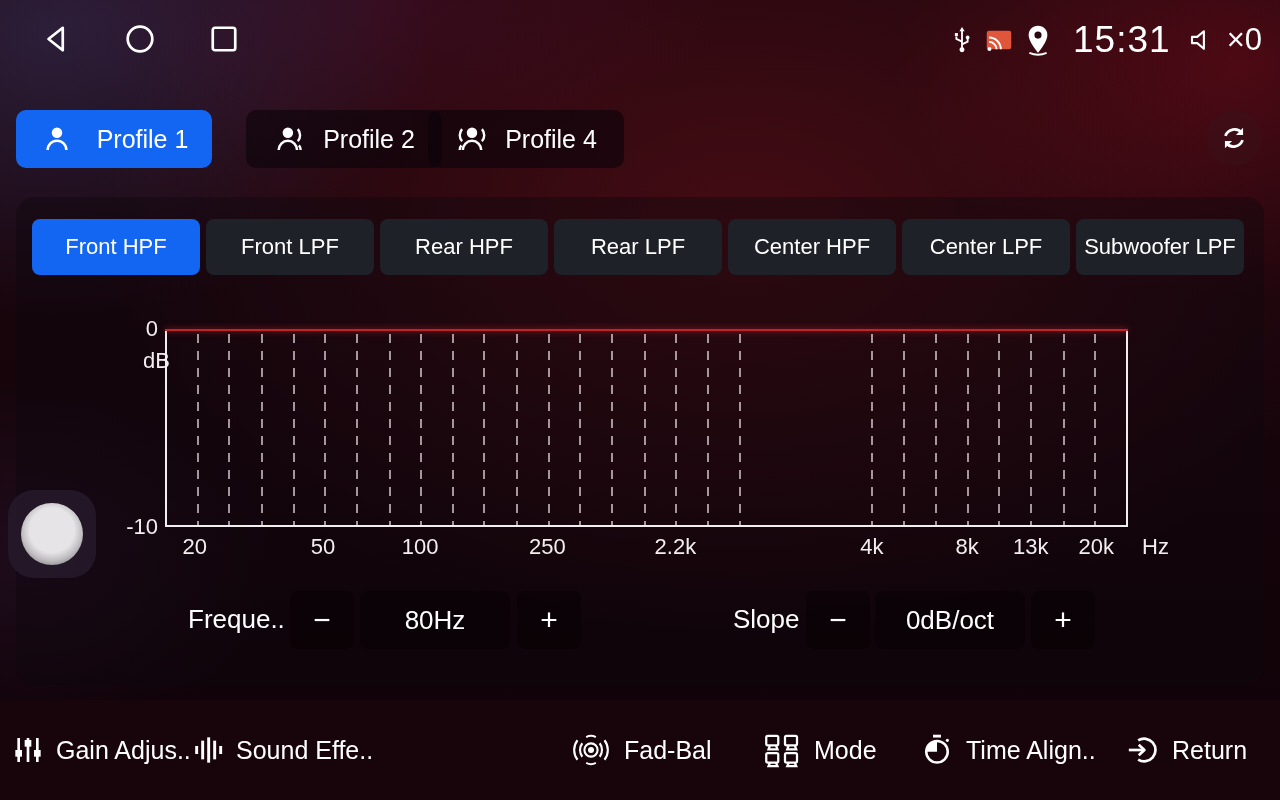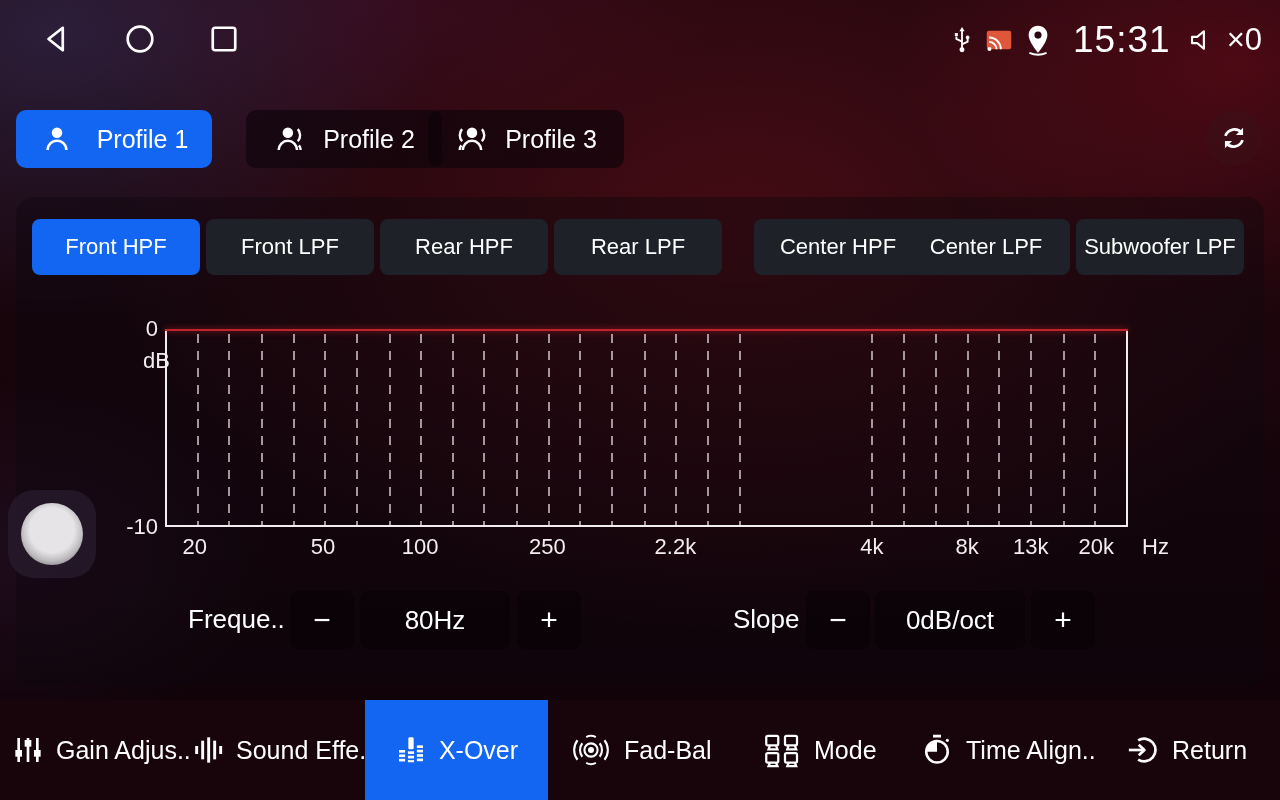--- a/index.html
+++ b/index.html
@@ -38,21 +38,21 @@
 
   
   .panel{ position:absolute; left:16px; top:197px; width:1248px; height:488px;
     border-radius:18px; background:rgba(14,8,14,0.42); }
 
   .filter-tab{ position:absolute; top:22px; height:56px; width:168px; border-radius:8px;
     background:#1e2127; display:flex; align-items:center; justify-content:center;
     font-size:22px; cursor:pointer; white-space:nowrap; }
   .filter-tab.active{ background:var(--accent,#1266f1); }
   .ft0{ left:16px; } .ft1{ left:190px;text-align:center; } .ft2{ left:364px; } .ft3{ left:538px; }
-  .ft4{ left:712px;margin-left:26px; } .ft5{ left:886px; } .ft6{ left:1060px; }
+  .ft4{ left:712px; } .ft5{ left:886px; } .ft6{ left:1060px; }
 
   
   .ylab{ position:absolute; width:50px; text-align:right; font-size:22px; color:#f3edef; }
   .ylab-0{ left:92px; top:119px; }
   .ylab-db{ left:104px; top:151px; }
   .ylab-m10{ left:84px; top:317px; width:58px; }
   .plot{ position:absolute; left:149px; top:133px; width:963px; height:197px;
     border-left:2px solid #f2eef0; border-right:2px solid #f2eef0; border-bottom:2px solid #f2eef0; }
   .curve{ position:absolute; left:-2px; right:-2px; top:-1px; height:2px; background:var(--curve,#c0232a);
     box-shadow:0 0 6px rgba(220,40,50,0.8); }
@@ -148,21 +148,21 @@
   <span class="plabel">Profile 2</span>
 </div>
 <div class="profile-btn p3">
   <svg width="34" height="34" viewBox="0 0 24 24">
     <circle cx="12" cy="7.6" r="3.7" fill="#fff"></circle>
     <path d="M5.5 19.8 a6.5 6.5 0 0 1 13 0" fill="none" stroke="#fff" stroke-width="1.8"></path>
     <path d="M19 5 a6.5 6.5 0 0 1 0 8.6" fill="none" stroke="#fff" stroke-width="1.7"></path>
     <path d="M5 5 a6.5 6.5 0 0 0 0 8.6" fill="none" stroke="#fff" stroke-width="1.7"></path>
     <path d="M4.5 16.5 a5 5 0 0 0 -1.2 3.3" fill="none" stroke="#fff" stroke-width="1.7"></path>
   </svg>
-  <span class="plabel">Profile 3</span>
+  <span class="plabel">Profile 4</span>
 </div>
 <div class="refresh-btn">
   <svg width="32" height="32" viewBox="0 0 24 24">
     <path d="M17.9 8.1 A7.2 7.2 0 0 0 5.6 10.4" fill="none" stroke="#fff" stroke-width="2.1"></path>
     <polygon points="18.8,4.4 18.8,9.8 13.4,9.8" fill="#fff"></polygon>
     <path d="M6.1 15.9 A7.2 7.2 0 0 0 18.4 13.6" fill="none" stroke="#fff" stroke-width="2.1"></path>
     <polygon points="5.2,19.6 5.2,14.2 10.6,14.2" fill="#fff"></polygon>
   </svg>
 </div>
 
@@ -276,38 +276,20 @@
     <svg width="32" height="32" viewBox="0 0 24 24">
       <line x1="3.5" y1="9" x2="3.5" y2="15" stroke="#fff" stroke-width="2.2"></line>
       <line x1="8" y1="5" x2="8" y2="19" stroke="#fff" stroke-width="2.2"></line>
       <line x1="12.5" y1="2.5" x2="12.5" y2="21.5" stroke="#fff" stroke-width="2.2"></line>
       <line x1="17" y1="5" x2="17" y2="19" stroke="#fff" stroke-width="2.2"></line>
       <line x1="21.5" y1="9" x2="21.5" y2="15" stroke="#fff" stroke-width="2.2"></line>
     </svg>
     <span>Sound Effe..</span>
   </div>
 
-  <div class="nav-item ni2 active">
-    <svg width="32" height="32" viewBox="0 0 24 24">
-      <g fill="#fff">
-        <rect x="3" y="12" width="4.6" height="2"></rect>
-          <rect x="3" y="15.3" width="4.6" height="2"></rect>
-          <rect x="3" y="18.6" width="4.6" height="2"></rect>
-        <rect x="10" y="2.5" width="4" height="9" rx="1"></rect>
-        <rect x="9.7" y="13" width="4.6" height="2"></rect>
-          <rect x="9.7" y="16.3" width="4.6" height="2"></rect>
-          <rect x="9.7" y="19.6" width="4.6" height="1.6"></rect>
-        <rect x="16.4" y="8.5" width="4.6" height="2"></rect>
-          <rect x="16.4" y="11.8" width="4.6" height="2"></rect>
-          <rect x="16.4" y="15.1" width="4.6" height="2"></rect>
-          <rect x="16.4" y="18.4" width="4.6" height="2"></rect>
-      </g>
-    </svg>
-    <span>X-Over</span>
-  </div>
 
   <div class="nav-item ni3">
     <svg width="42" height="36" viewBox="0 0 28 24">
       <circle cx="14" cy="12" r="2" fill="#fff"></circle>
       <circle cx="14" cy="12" r="4.4" fill="none" stroke="#fff" stroke-width="1.4"></circle>
       <path d="M8.2 7.5 a7.4 7.4 0 0 0 0 9" fill="none" stroke="#fff" stroke-width="1.4"></path>
       <path d="M5 5.5 a10.6 10.6 0 0 0 0 13" fill="none" stroke="#fff" stroke-width="1.4"></path>
       <path d="M19.8 7.5 a7.4 7.4 0 0 1 0 9" fill="none" stroke="#fff" stroke-width="1.4"></path>
       <path d="M23 5.5 a10.6 10.6 0 0 1 0 13" fill="none" stroke="#fff" stroke-width="1.4"></path>
       <path d="M10.8 3.4 a6.6 6.6 0 0 1 6.4 0" fill="none" stroke="#fff" stroke-width="1.4"></path>

